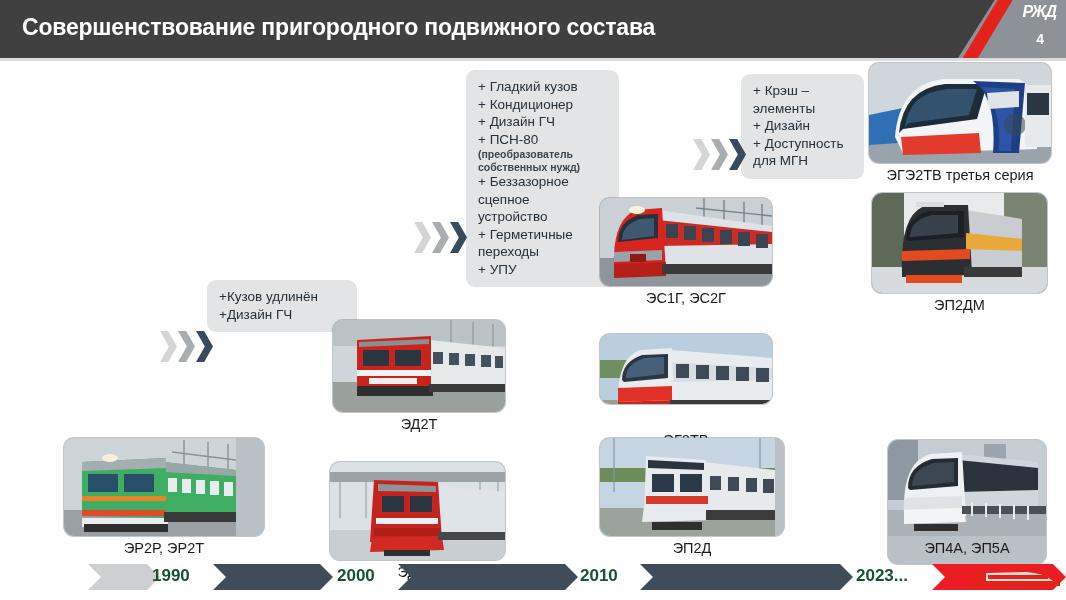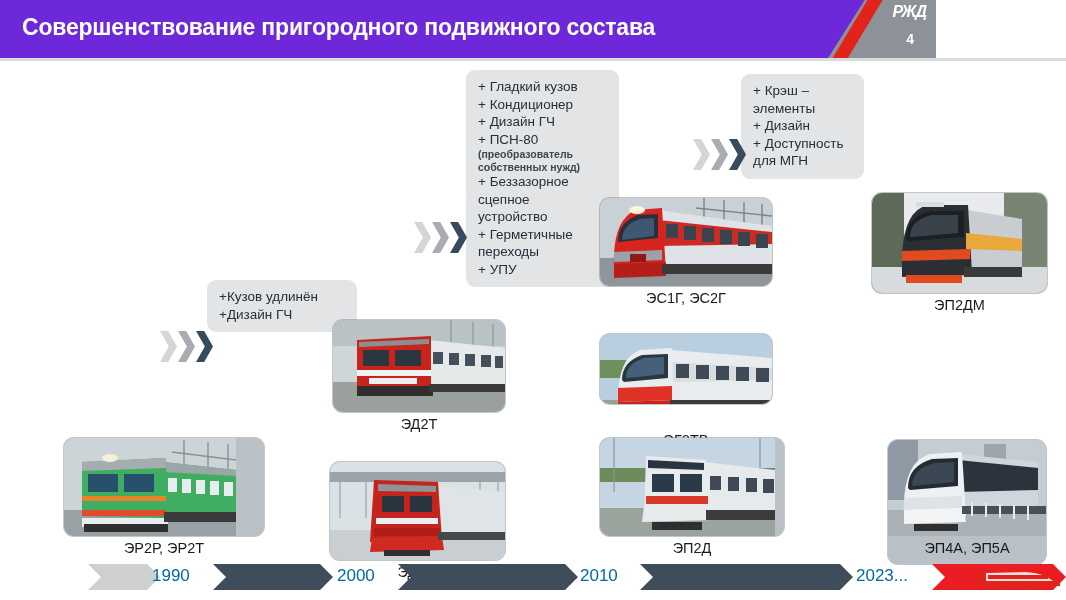--- a/index.html
+++ b/index.html
@@ -6,22 +6,22 @@
   html, body {
     width: 1066px; height: 600px;
     background: #ffffff;
     font-family: "Liberation Sans", sans-serif;
     overflow: hidden;
   }
   .slide { position: relative; width: 1066px; height: 600px; background: #ffffff; }
 
   
   .header {
-    position: absolute; left: 0; top: 0; width: 936px; height: 58px;
-    background: #6d28d9;
+    position: absolute; left: 0; top: 0; width: 1066px; height: 58px;
+    background: #404040;
     overflow: hidden;
   }
   .header-title {
     position: absolute; left: 22px; top: 14px;
     font-size: 23px; font-weight: bold; color: #ffffff;
     letter-spacing: -0.2px; white-space: nowrap;
   }
   .logo-wrap { position: absolute; right: 0; top: 0; width: 108px; height: 58px; }
   .logo-tri {
     position: absolute; right: 0; top: 0; width: 108px; height: 58px;
@@ -83,21 +83,21 @@
   
   .timeline { position: absolute; left: 0; bottom: 6px; width: 1066px; height: 30px; }
   .seg {
     position: absolute; top: 0; height: 26px;
     clip-path: polygon(0 0, calc(100% - 13px) 0, 100% 50%, calc(100% - 13px) 100%, 0 100%, 13px 50%);
   }
   .seg.grey { background: #cdcfd1; }
   .seg.dark { background: #3f4c5a; }
   .seg.red  { background: #ec1c24; }
   .yr {
-    position: absolute; top: 2px; font-size: 17px; font-weight: normal; color: #0369a1;
+    position: absolute; top: 2px; font-size: 17px; font-weight: bold; color: #14532d;
   }
   .tl-train { position: absolute; right: 6px; top: 2px; width: 86px; height: 24px; }
 </style>
 </head>
 <body>
 
 <div class="slide">
 
   <div class="header">
     <div class="header-title">Совершенствование пригородного подвижного состава</div>
@@ -147,20 +147,40 @@
     <div class="chev c1"></div>
     <div class="chev c2"></div>
     <div class="chev c3"></div>
   </div>
   <div class="chevrons chevrons-c">
     <div class="chev c1"></div>
     <div class="chev c2"></div>
     <div class="chev c3"></div>
   </div>
 
+  <div class="card" style="left:869px; top:63px; width:182px; height:100px;">
+    <div class="photo">
+      <svg viewBox="0 0 182 100" preserveAspectRatio="none" width="182" height="100">
+        <rect width="182" height="100" fill="#cfd6dc"></rect>
+        <rect y="66" width="182" height="34" fill="#9aa3ab"></rect>
+        <path d="M0 52 L58 40 L58 78 L0 82 Z" fill="#2f6fb5"></path>
+        <path d="M26 74 Q30 22 74 16 L150 16 L168 30 L168 86 L34 90 Z" fill="#f2f4f6"></path>
+        <path d="M30 70 Q34 26 76 21 L118 21 L108 56 L34 66 Z" fill="#1e2b38"></path>
+        <path d="M36 64 Q40 30 78 26 L108 26 L100 52 L40 60 Z" fill="#33526e"></path>
+        <path d="M104 18 Q128 34 124 90 L150 90 L156 20 Z" fill="#1d3f86"></path>
+        <path d="M112 24 Q132 40 130 88 L142 88 L146 26 Z" fill="#2e54a8"></path>
+        <path d="M32 74 L110 70 L112 90 L34 92 Z" fill="#e23b2e"></path>
+        <path d="M118 30 L150 28 L150 44 L120 46 Z" fill="#dfe4e9"></path>
+        <circle cx="146" cy="62" r="11" fill="#3a4753" opacity=".55"></circle>
+        <rect x="156" y="22" width="26" height="62" fill="#e7eaed"></rect>
+        <rect x="158" y="30" width="22" height="22" fill="#2b3844"></rect>
+      </svg>
+    </div>
+    <div class="caption" style="top:104px;">ЭГЭ2ТВ третья серия</div>
+  </div>
 
   <div class="card" style="left:600px; top:198px; width:172px; height:88px;">
     <div class="photo">
       <svg viewBox="0 0 172 88" preserveAspectRatio="none" width="172" height="88">
         <rect width="172" height="88" fill="#c9d0d6"></rect>
         <rect y="60" width="172" height="28" fill="#8e959b"></rect>
         <g stroke="#7b838a" stroke-width="1.4">
           <line x1="104" y1="0" x2="104" y2="56"></line>
             <line x1="124" y1="2" x2="124" y2="56"></line>
           <line x1="144" y1="4" x2="144" y2="56"></line>

